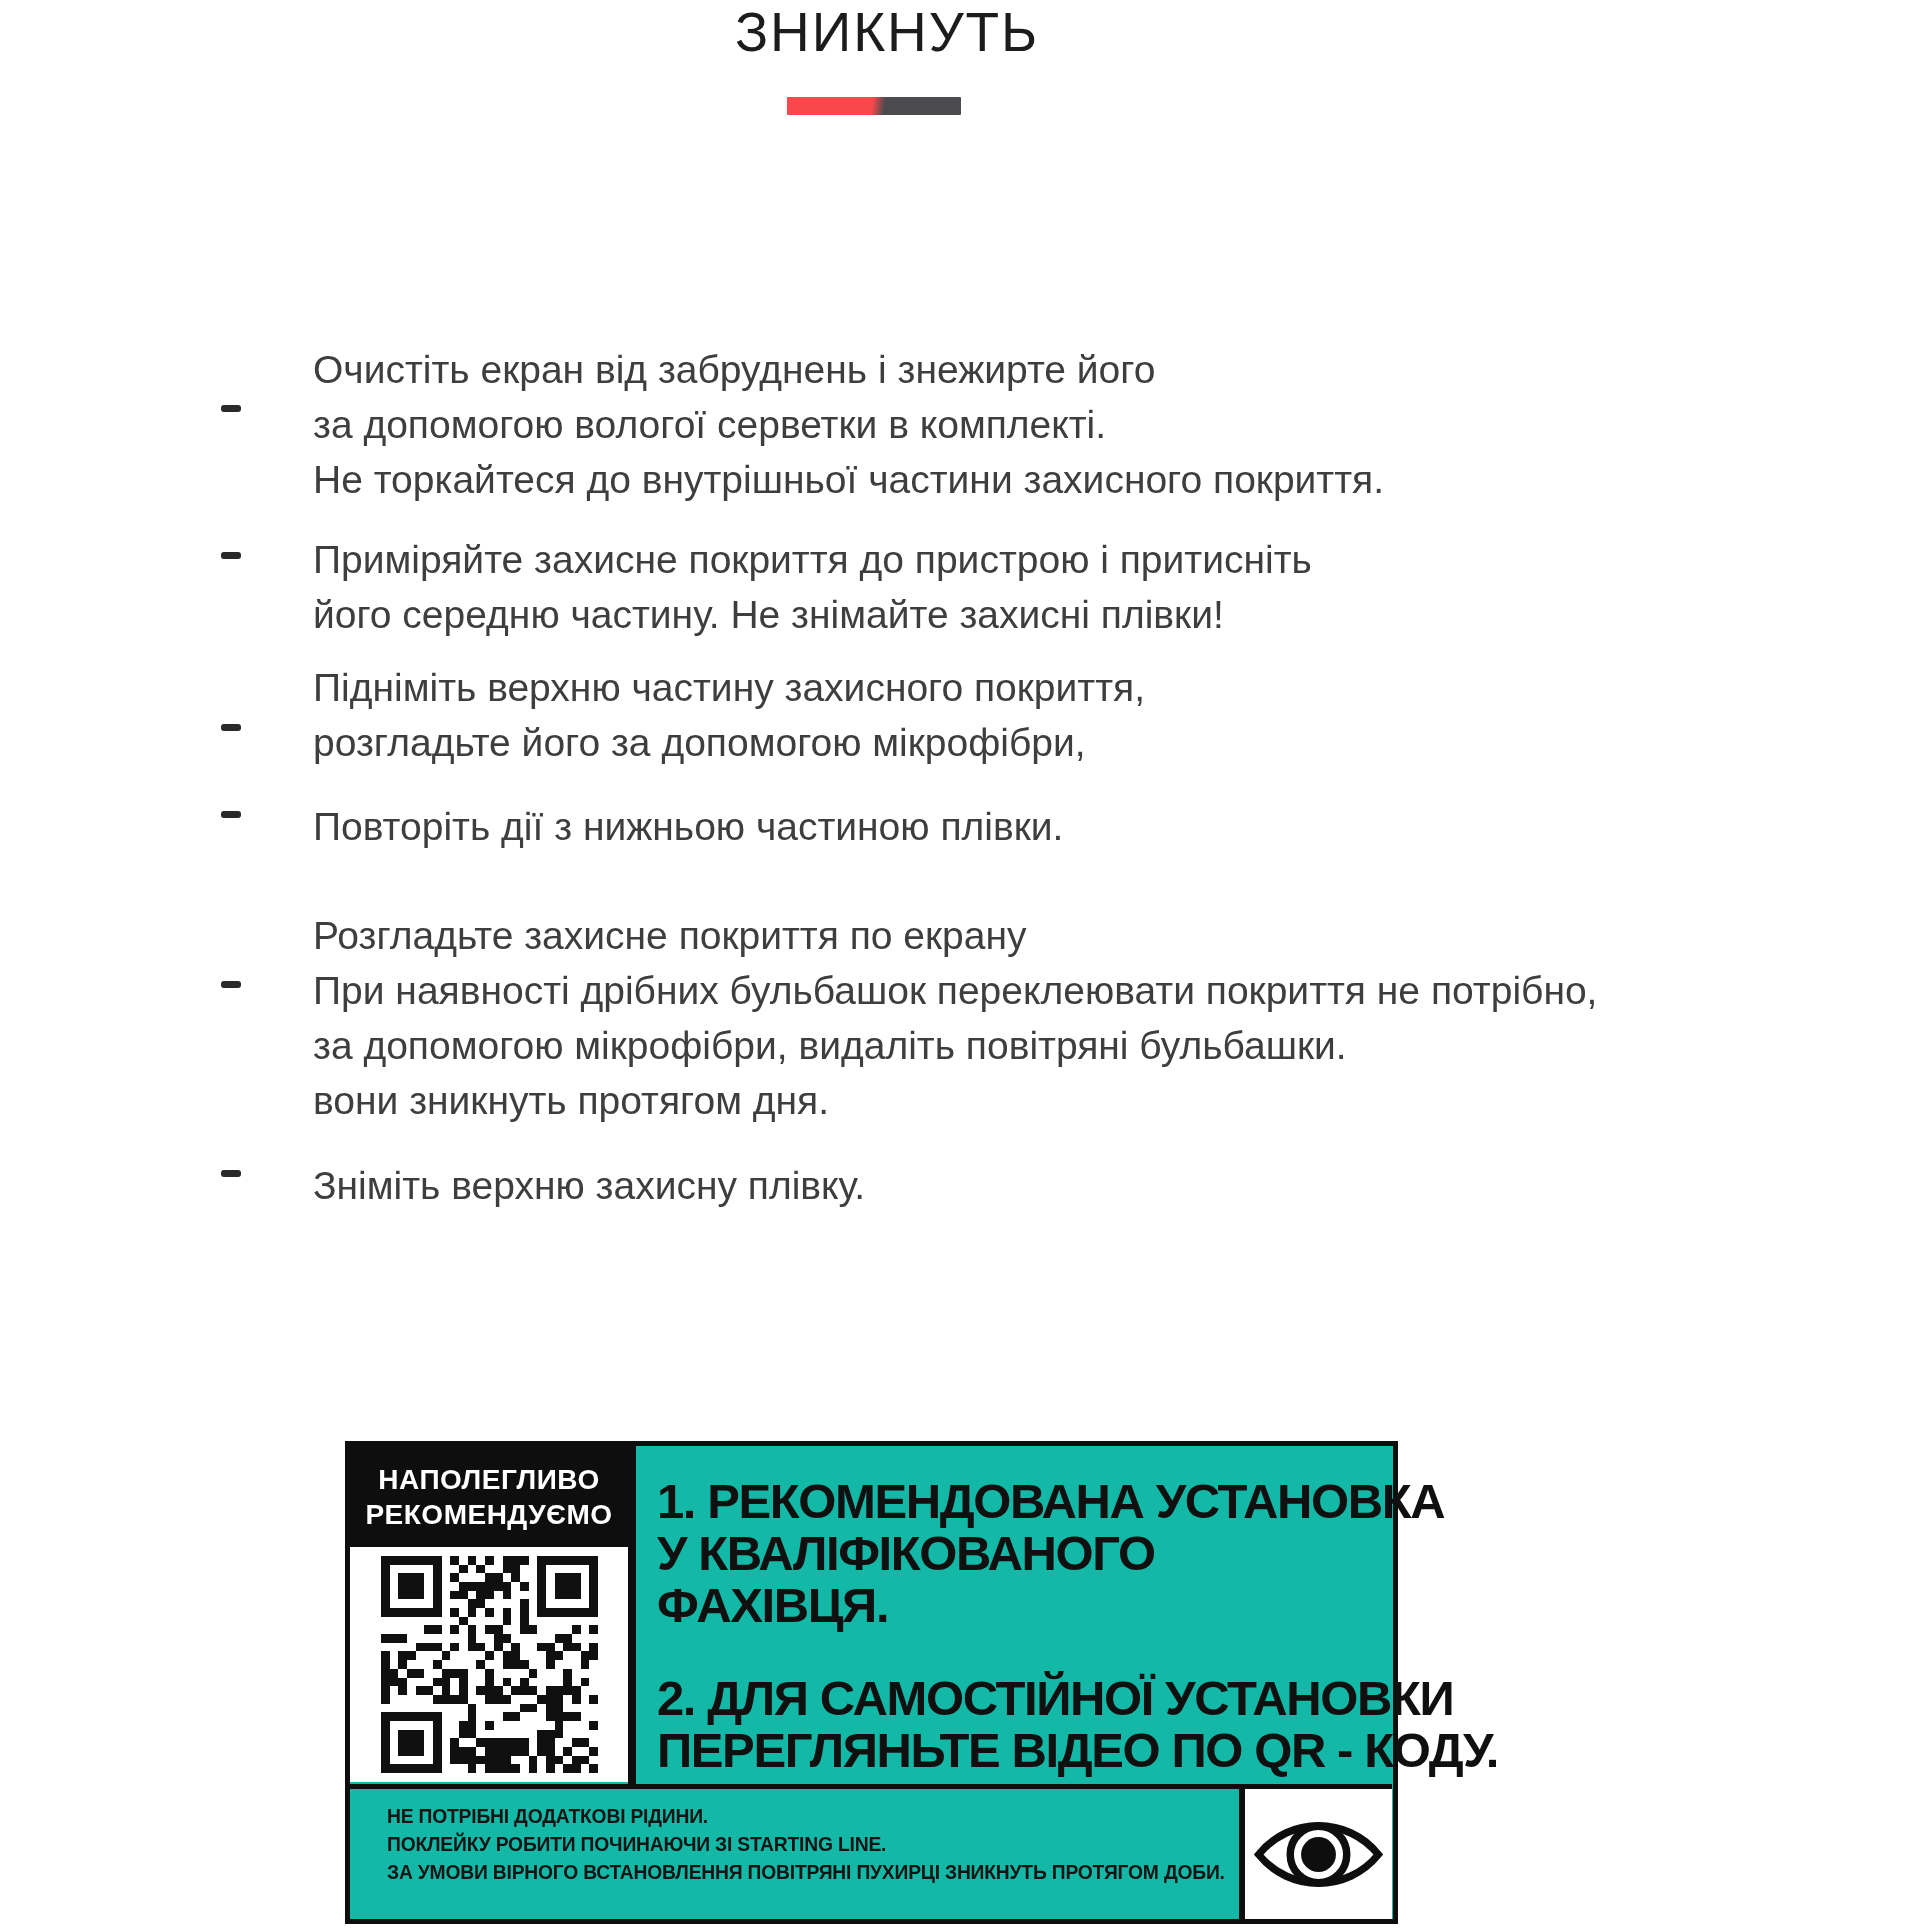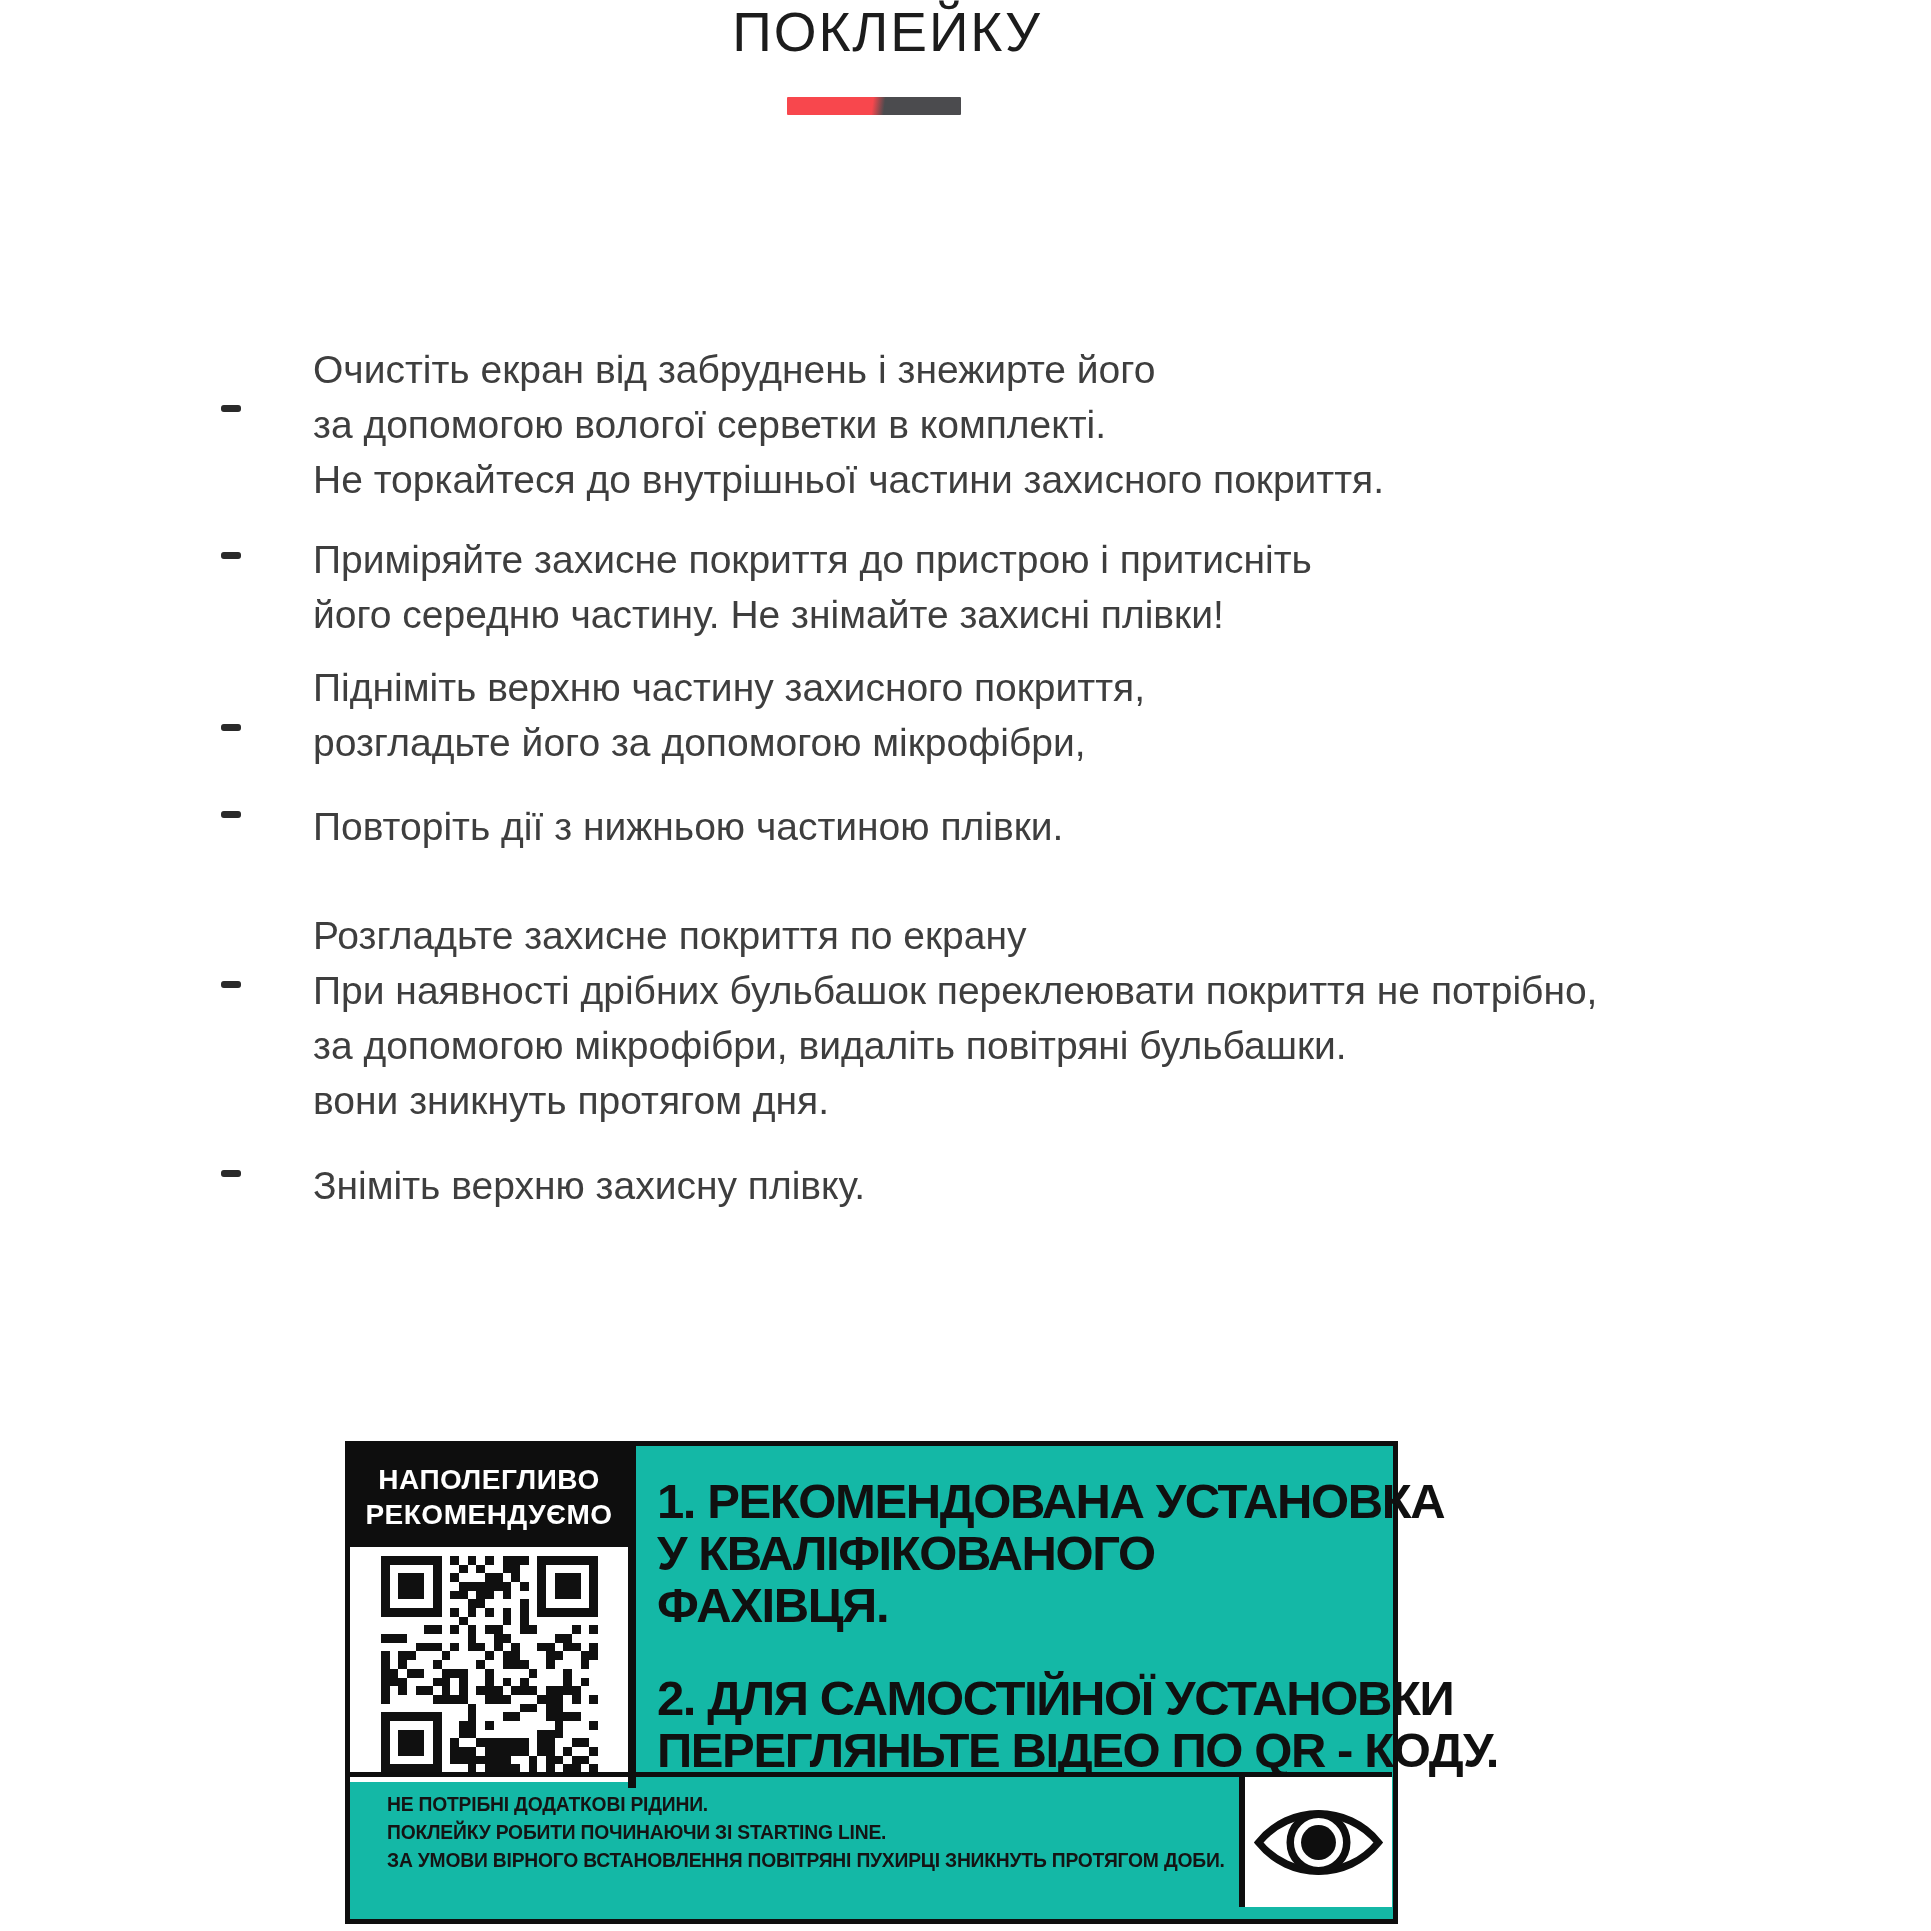--- a/index.html
+++ b/index.html
@@ -58,40 +58,40 @@
   .rec-points{
     position:absolute;left:286px;top:0;width:756px;height:336px;
     padding:29px 0 0 21px;box-sizing:border-box;
   }
   .point-line{
     font-size:49px;font-weight:700;line-height:52px;color:#101010;
     letter-spacing:-1.4px;white-space:nowrap;
   }
   .point-2{margin-top:41px;}
   .strip{
-    position:absolute;left:0;bottom:12px;width:1042px;height:135px;
+    position:absolute;left:0;bottom:0;width:1042px;height:135px;
     border-top:5.8px solid #0e0e0e;box-sizing:border-box;display:flex;align-items:stretch;
   }
   .notes{
     flex:1 1 auto;padding:13.5px 9.7px 0 37px;box-sizing:border-box;
   }
   .note-line{
     font-size:19.3px;font-weight:700;line-height:28px;color:#141414;
     letter-spacing:-0.2px;white-space:nowrap;
   }
   .strip-div{flex:0 0 5.8px;background:#0e0e0e;}
   .eye-cell{
     flex:0 0 147px;display:flex;align-items:center;justify-content:center;background:#ffffff;
   }
   svg{display:block;}
 </style>
 </head>
 <body>
 
-<h1 class="page-title">ПОКЛЕЙКУ</h1>
+<h1 class="page-title">ЗНИКНУТЬ</h1>
 
 <div class="accent-bar" id="accent-bar" style="background: linear-gradient(97deg, rgb(248, 71, 77) 0%, rgb(248, 71, 77) 49%, rgb(75, 75, 78) 56%, rgb(75, 75, 78) 100%);"></div>
 
 <div class="steps" id="steps">
     <div class="bullet">
       <span class="dash"></span>
       <div class="bullet-text">
         <div class="step-line">Очистіть екран від забруднень і знежирте його</div>
         <div class="step-line">за допомогою вологої серветки в комплекті.</div>
         <div class="step-line">Не торкайтеся до внутрішньої частини захисного покриття.</div>

